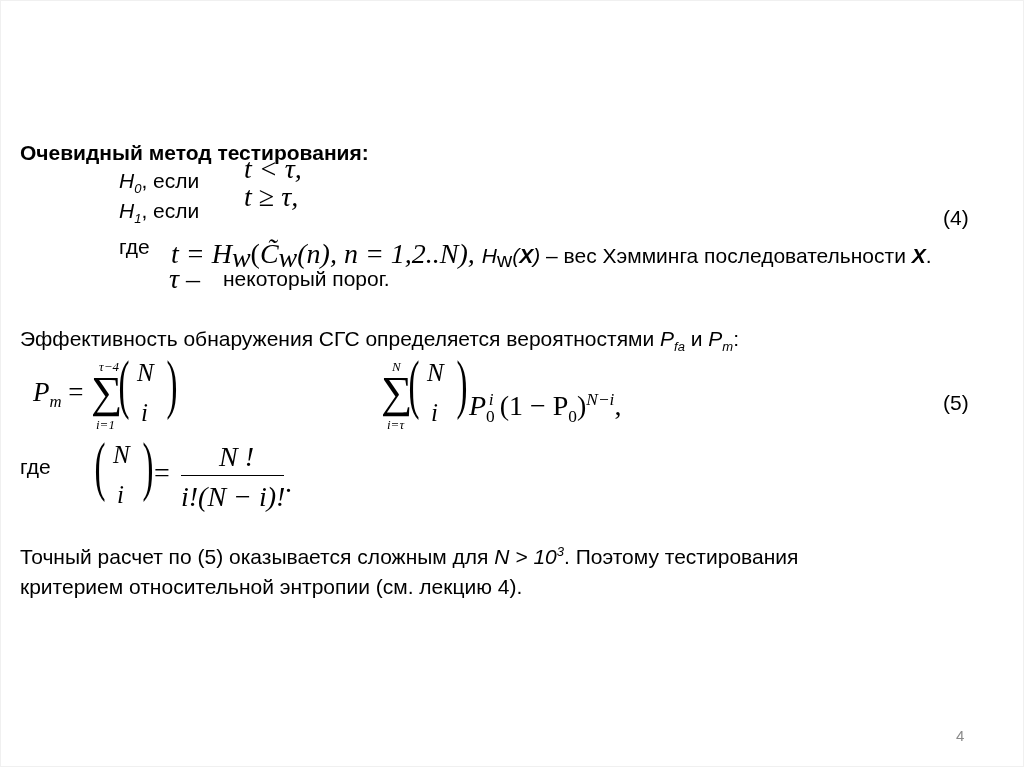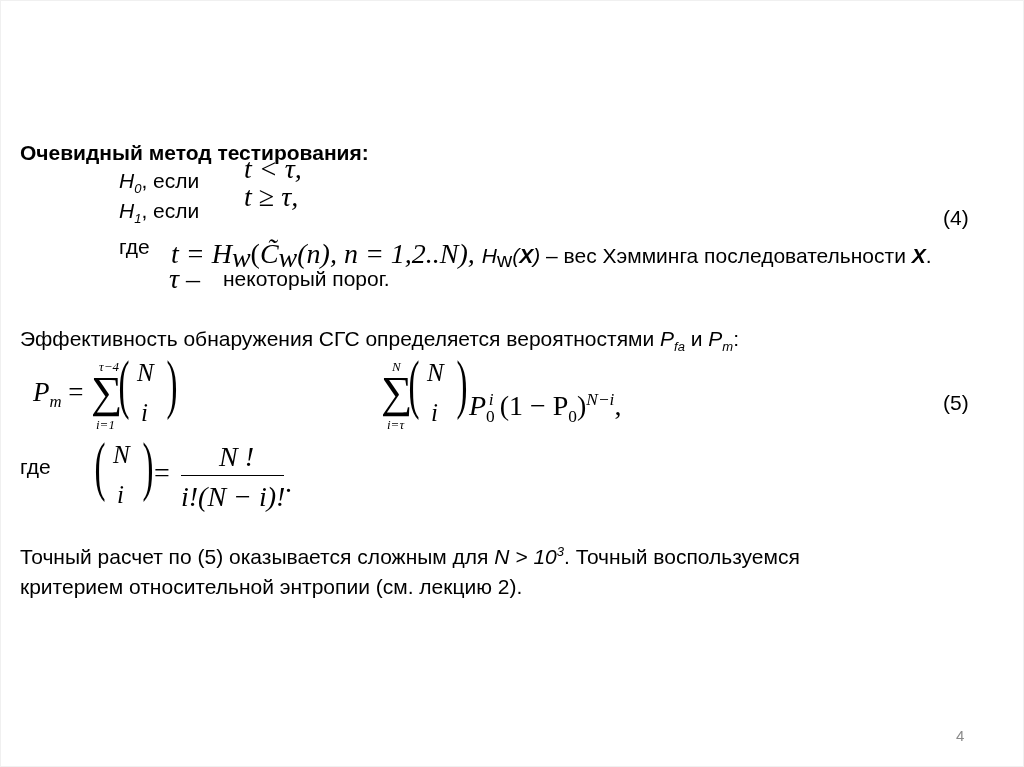--- a/index.html
+++ b/index.html
@@ -91,18 +91,18 @@
     <span class="bot" style="left:22px; top:40px;">i</span>
     <span class="rp" style="left:42px;">)</span>
   </div>
   <div class="abs math mathn" style="left:153px; top:456px; font-size:28px;">=</div>
   <div class="abs math" style="left:218px; top:440px;">N !</div>
   <div class="frac-line" style="left:180px; top:474px; width:103px;"></div>
   <div class="abs math" style="left:180px; top:480px;">i!(N − i)!</div>
   <div class="abs math mathn" style="left:284px; top:466px;">.</div>
 
   <div class="abs txt" style="left:19px; top:544px;">
-    <span>Точный расчет по (5) оказывается сложным для </span><span class="it">N &gt; 10</span><sup class="it">3</sup><span>. Точный воспользуемся</span>
+    <span>Точный расчет по (5) оказывается сложным для </span><span class="it">N &gt; 10</span><sup class="it">3</sup><span>. Поэтому тестирования</span>
   </div>
-  <div class="abs txt" style="left:19px; top:574px;">критерием относительной энтропии (см. лекцию 2).</div>
+  <div class="abs txt" style="left:19px; top:574px;">критерием относительной энтропии (см. лекцию 4).</div>
 
   <div class="abs pagenum" style="left:955px; top:726px;">4</div>
 </div>
 
 </body></html>

